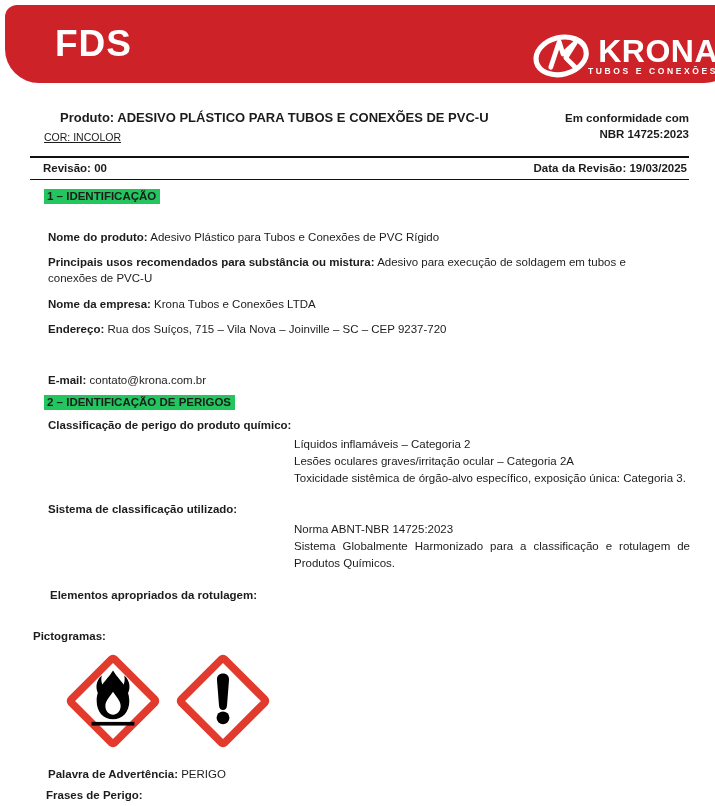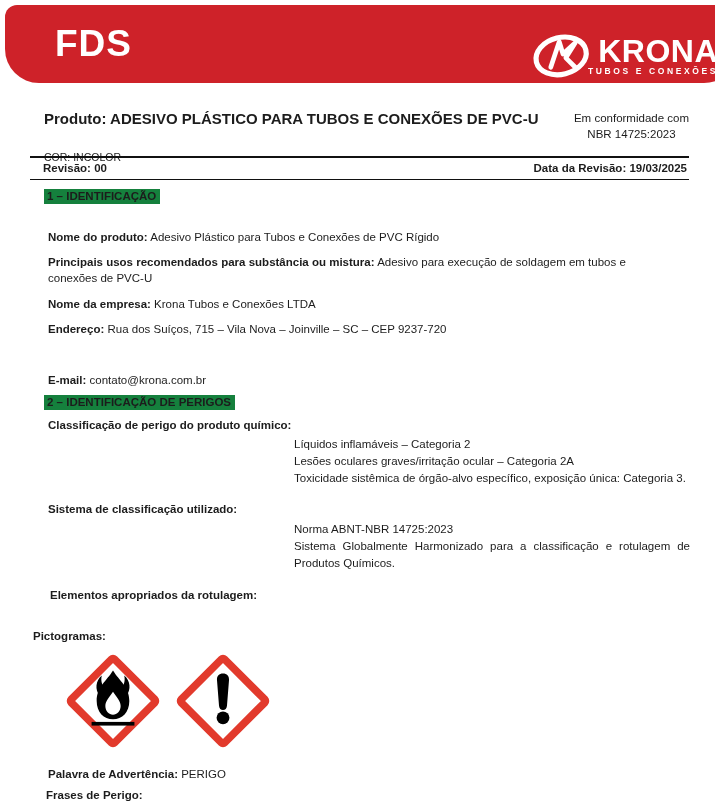--- a/index.html
+++ b/index.html
@@ -26,35 +26,35 @@
   .logo-mark { margin-right:-8px; margin-top:2px; }
   .logo-text { display:flex; flex-direction:column; align-items:flex-end; }
   .krona   { font-size:32px; font-weight:800; line-height:30px; letter-spacing:0.5px; }
   .tagline { font-size:8.5px; font-weight:700; letter-spacing:2.6px; margin-top:0; }
 
   
   .product-row {
     position:absolute; left:44px; right:26px; top:110px;
     display:flex; justify-content:space-between; align-items:flex-start;
   }
-  .prod-line1 { font-size:15px; font-weight:700; }
-  .prod-line2 { font-size:10.5px; font-weight:400; margin-top:24px; }
-  .conf { text-align:center; font-size:11.5px; font-weight:400; line-height:16px; }
+  .prod-line1 { font-size:13px; font-weight:700;margin-left:16px; }
+  .prod-line2 { font-size:10.5px; font-weight:400; margin-top:6px;text-decoration:underline; }
+  .conf { text-align:right; font-size:11.5px; font-weight:700; line-height:16px; }
 
   .rev-table {
     position:absolute; left:30px; right:26px; top:156px;
     border-top:2.5px solid #111; border-bottom:1.5px solid #111;
     padding:4px 2px 5px 13px;
     display:flex; justify-content:space-between;
     font-size:11.5px; font-weight:700;
   }
 
   
   .sec-title { position:absolute; left:44px; font-size:11.5px; font-weight:700; }
-  .sec-title .hl { background:#15803d; padding:1px 4px 2px 3px; }
+  .sec-title .hl { background:#22c55e; padding:1px 4px 2px 3px; }
   .sec1 { top:190px; }
   .sec2 { top:396px; }
 
   .para { position:absolute; left:48px; width:620px; font-size:11.5px; line-height:16px; }
   .para b { font-weight:700; }
   .f0 { top:217px; } .f1 { top:242px; } .f2 { top:284px; }
   .f3 { top:309px; } .f4 { top:335px; } .f5 { top:360px; }
 
   .sub-label { position:absolute; left:48px; font-size:11.5px; font-weight:700; }
   .lab-class { top:419px; }

